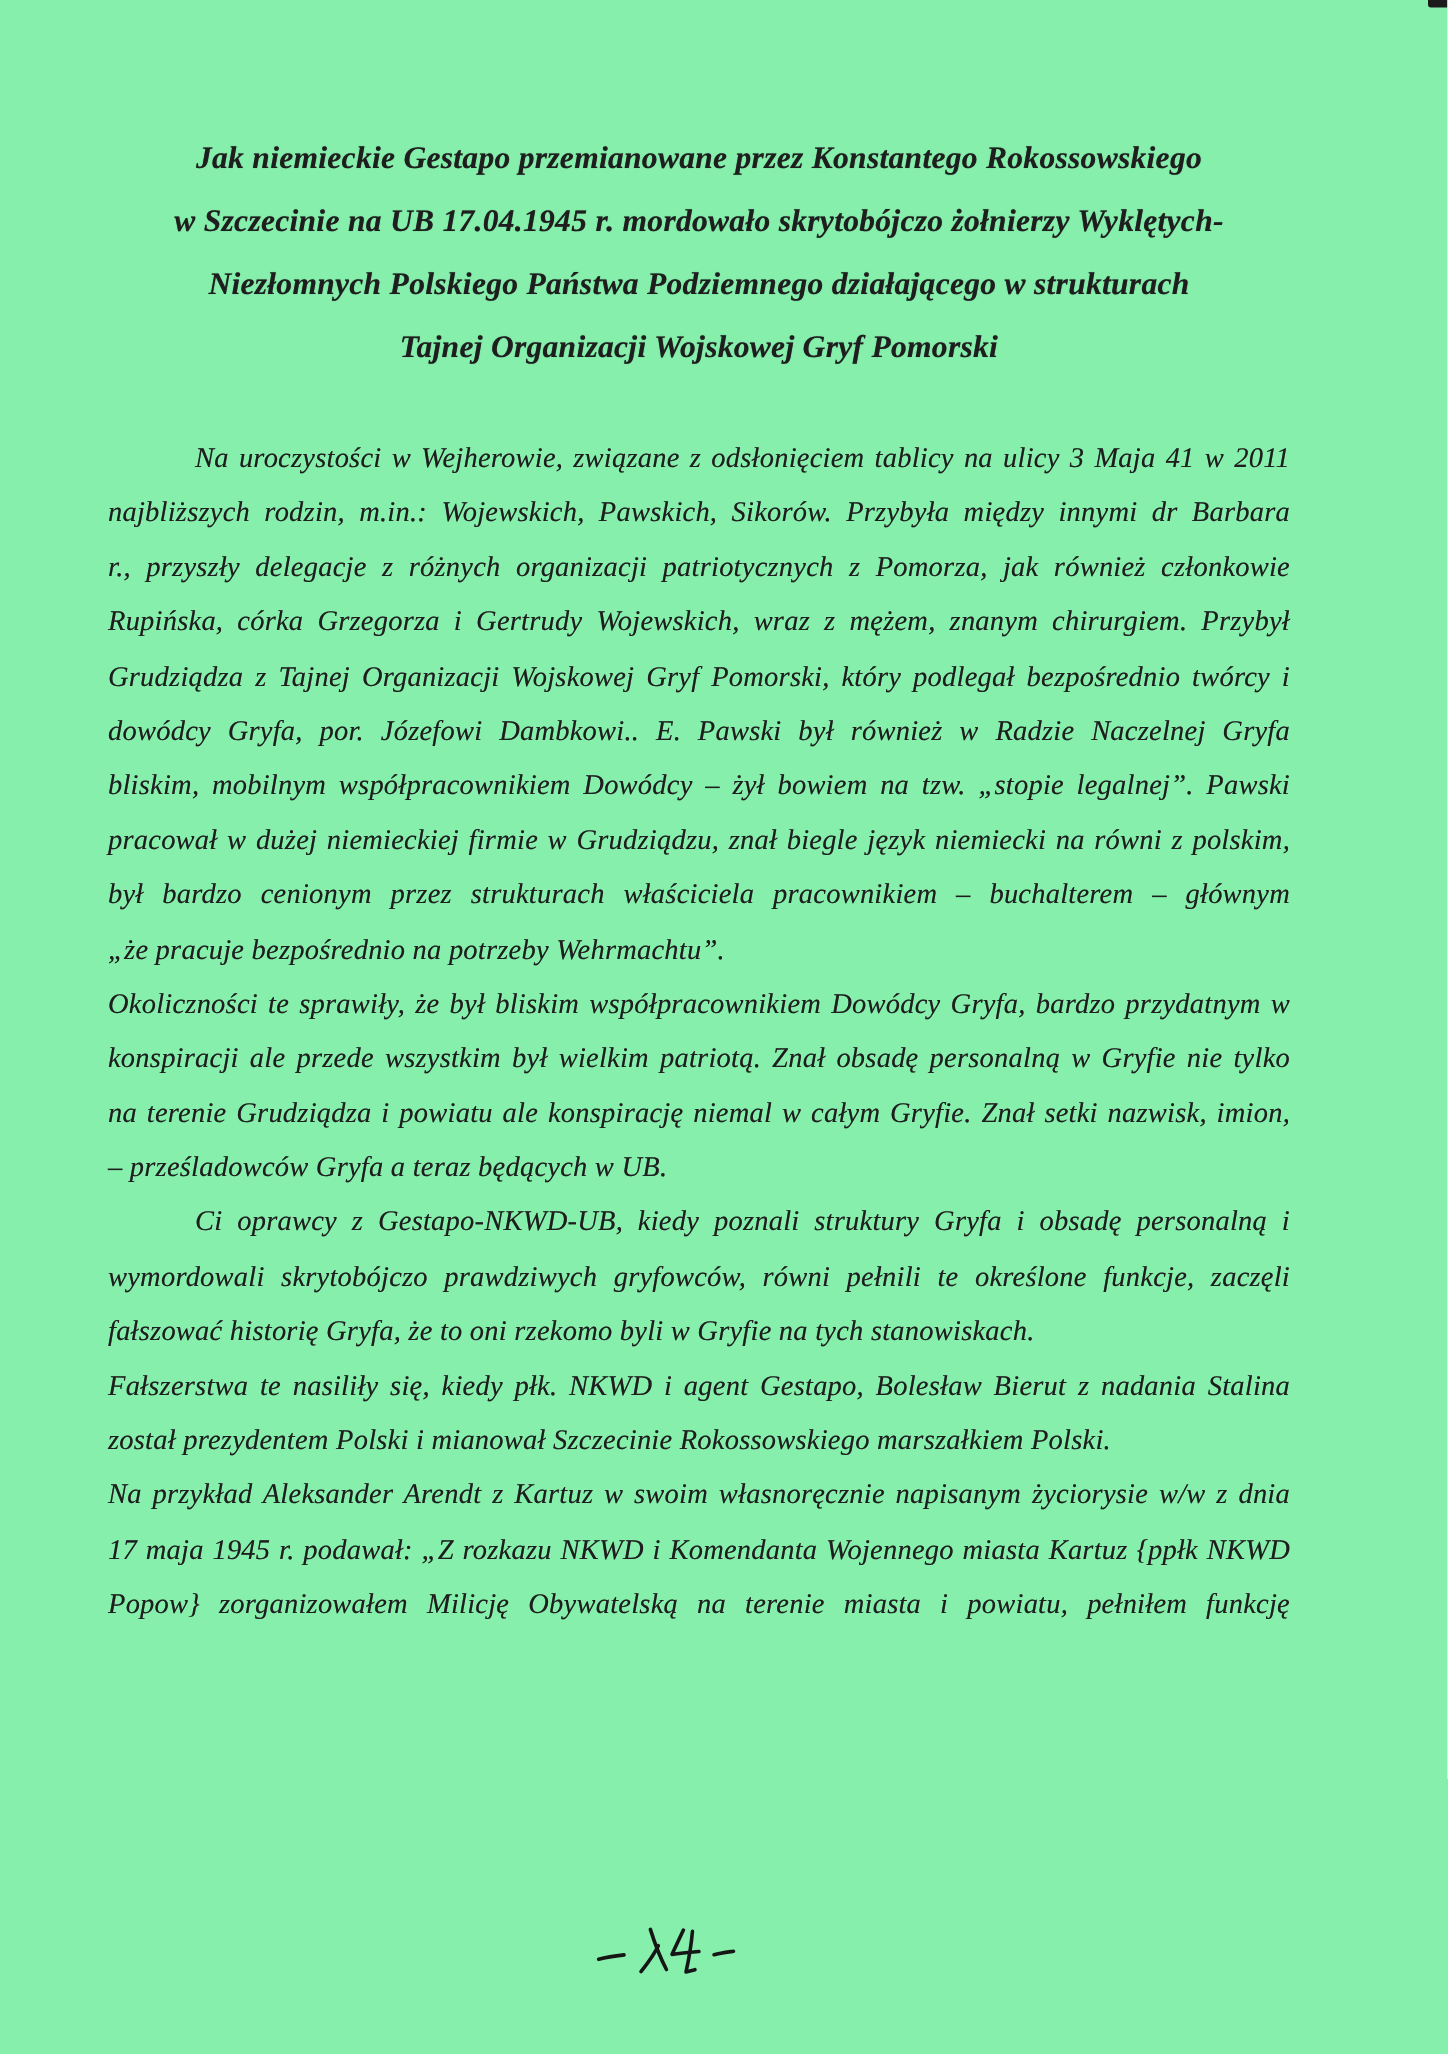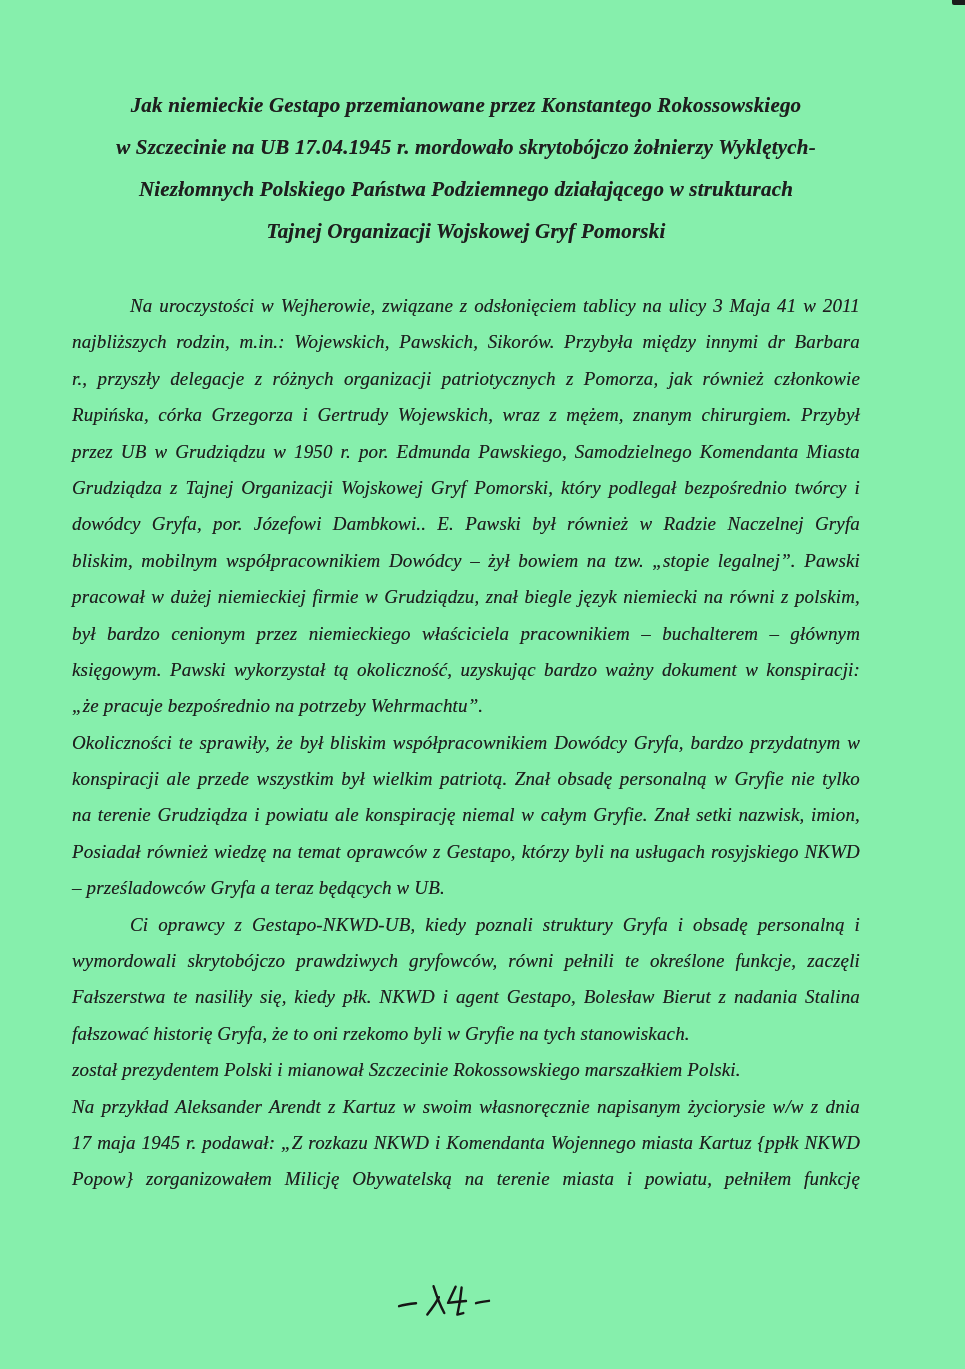--- a/index.html
+++ b/index.html
@@ -94,37 +94,34 @@
       <div class="title-line">w Szczecinie na UB 17.04.1945 r. mordowało skrytobójczo żołnierzy Wyklętych-</div>
       <div class="title-line">Niezłomnych Polskiego Państwa Podziemnego działającego w strukturach</div>
       <div class="title-line">Tajnej Organizacji Wojskowej Gryf Pomorski</div>
     </div>
 
   <div class="body-block" id="body-block">
       <div class="text-line indent">Na uroczystości w Wejherowie, związane z odsłonięciem tablicy na ulicy 3 Maja 41 w 2011</div>
       <div class="text-line">najbliższych rodzin, m.in.: Wojewskich, Pawskich, Sikorów. Przybyła między innymi dr Barbara</div>
       <div class="text-line">r., przyszły delegacje z różnych organizacji patriotycznych z Pomorza, jak również członkowie</div>
       <div class="text-line">Rupińska, córka Grzegorza i Gertrudy Wojewskich, wraz z mężem, znanym chirurgiem. Przybył</div>
-      <div class="text-line">przez UB w Grudziądzu w 1950 r. por. Edmunda Pawskiego, Samodzielnego Komendanta Miasta</div>
       <div class="text-line">Grudziądza z Tajnej Organizacji Wojskowej Gryf Pomorski, który podlegał bezpośrednio twórcy i</div>
       <div class="text-line">dowódcy Gryfa, por. Józefowi Dambkowi.. E. Pawski był również w Radzie Naczelnej Gryfa</div>
       <div class="text-line">bliskim, mobilnym współpracownikiem Dowódcy – żył bowiem na tzw. „stopie legalnej”. Pawski</div>
       <div class="text-line">pracował w dużej niemieckiej firmie w Grudziądzu, znał biegle język niemiecki na równi z polskim,</div>
-      <div class="text-line">był bardzo cenionym przez niemieckiego właściciela pracownikiem – buchalterem – głównym</div>
-      <div class="text-line">księgowym. Pawski wykorzystał tą okoliczność, uzyskując bardzo ważny dokument w konspiracji:</div>
+      <div class="text-line">był bardzo cenionym przez strukturach właściciela pracownikiem – buchalterem – głównym</div>
       <div class="text-line end">„że pracuje bezpośrednio na potrzeby Wehrmachtu”.</div>
       <div class="text-line">Okoliczności te sprawiły, że był bliskim współpracownikiem Dowódcy Gryfa, bardzo przydatnym w</div>
       <div class="text-line">konspiracji ale przede wszystkim był wielkim patriotą. Znał obsadę personalną w Gryfie nie tylko</div>
       <div class="text-line">na terenie Grudziądza i powiatu ale konspirację niemal w całym Gryfie. Znał setki nazwisk, imion,</div>
-      <div class="text-line">Posiadał również wiedzę na temat oprawców z Gestapo, którzy byli na usługach rosyjskiego NKWD</div>
       <div class="text-line end">– prześladowców Gryfa a teraz będących w UB.</div>
       <div class="text-line indent">Ci oprawcy z Gestapo-NKWD-UB, kiedy poznali struktury Gryfa i obsadę personalną i</div>
       <div class="text-line">wymordowali skrytobójczo prawdziwych gryfowców, równi pełnili te określone funkcje, zaczęli</div>
+      <div class="text-line end">fałszować historię Gryfa, że to oni rzekomo byli w Gryfie na tych stanowiskach.</div>
       <div class="text-line">Fałszerstwa te nasiliły się, kiedy płk. NKWD i agent Gestapo, Bolesław Bierut z nadania Stalina</div>
-      <div class="text-line end">fałszować historię Gryfa, że to oni rzekomo byli w Gryfie na tych stanowiskach.</div>
       <div class="text-line end">został prezydentem Polski i mianował Szczecinie Rokossowskiego marszałkiem Polski.</div>
       <div class="text-line">Na przykład Aleksander Arendt z Kartuz w swoim własnoręcznie napisanym życiorysie w/w z dnia</div>
       <div class="text-line">17 maja 1945 r. podawał: „Z rozkazu NKWD i Komendanta Wojennego miasta Kartuz {ppłk NKWD</div>
       <div class="text-line">Popow} zorganizowałem Milicję Obywatelską na terenie miasta i powiatu, pełniłem funkcję</div>
     </div>
 
   <div class="pagenum" aria-label="- 14 -">
     <span class="sr">- 14 -</span>
     <svg width="96" height="44" viewBox="0 0 96 44" fill="none" stroke="#161616" stroke-width="2.4" stroke-linecap="round" stroke-linejoin="round">
       <path d="M3,25 C9,23.5 14,23 20,22.5"></path>

